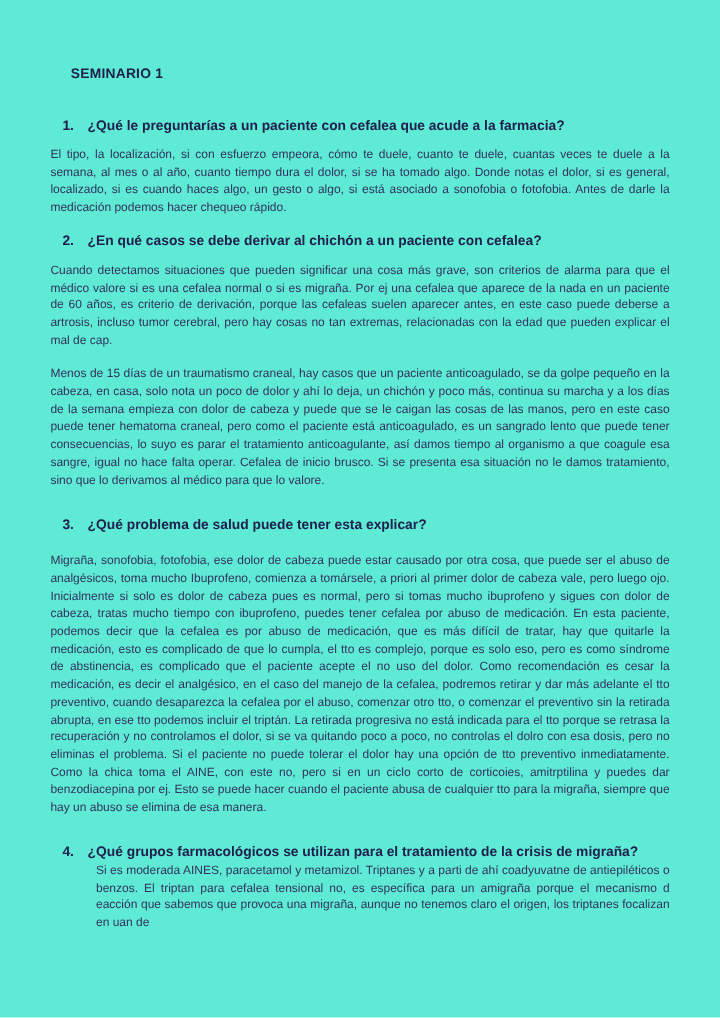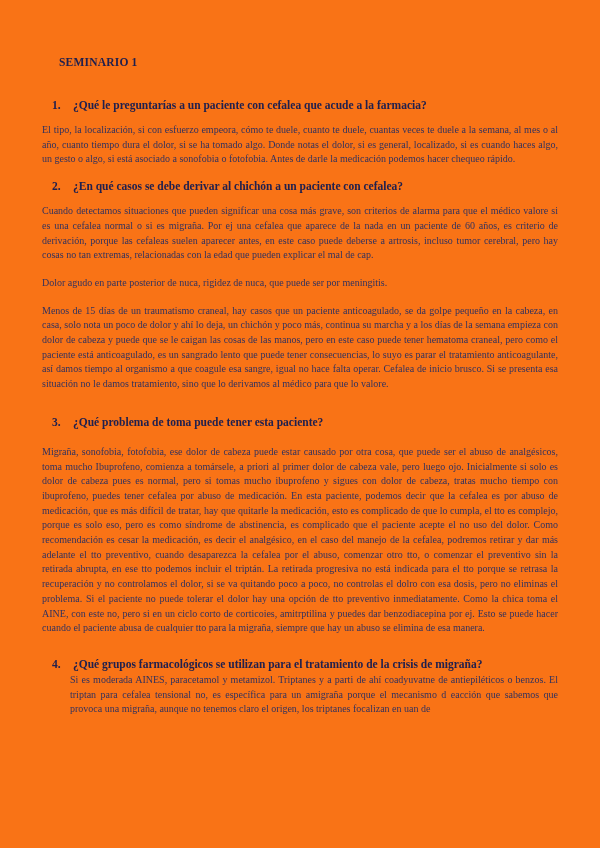--- a/index.html
+++ b/index.html
@@ -5,24 +5,24 @@
   html, body {
     margin: 0;
     padding: 0;
     background: #ffffff;
   }
   .page {
     position: relative;
     width: 600px;
     height: 848px;
     box-sizing: border-box;
-    background: #f97316;
+    background: #5eead4;
     padding: 56px 42px 16px 42px;
     overflow: hidden;
-    font-family: Liberation Serif, serif;
+    font-family: Liberation Sans, sans-serif;
     color: #32325e;
   }
   .doc-title {
     margin: 0 0 0 17px;
     font-size: 11.5px;
     font-weight: bold;
     color: #20204e;
     letter-spacing: 0.2px;
   }
   .q-heading {
@@ -45,21 +45,21 @@
     margin: 0 0 13px 0;
     font-size: 10px;
     line-height: 14.7px;
     text-align: justify;
   }
   .section-1 .q-heading { margin-top: 31px; }
   .section-2 .q-heading { margin-top: 13px; }
   .section-3 .q-heading { margin-top: 24px; margin-bottom: 17px; }
   .section-3 .par-last { margin-bottom: 0; }
   .section-4 .q-heading { margin-top: 22px; margin-bottom: 3px; }
-  .section-4 .body-par { margin-left: 28px; }
+  .section-4 .body-par { margin-left: 38px; }
 </style>
 </head>
 <body>
 
 <div class="page">
 
   <h1 class="doc-title">SEMINARIO 1</h1>
 
   <section class="section-1">
     <div class="q-heading">
@@ -68,28 +68,27 @@
     </div>
     <p class="body-par">El tipo, la localización, si con esfuerzo empeora, cómo te duele, cuanto te duele, cuantas veces te duele a la semana, al mes o al año, cuanto tiempo dura el dolor, si se ha tomado algo. Donde notas el dolor, si es general, localizado, si es cuando haces algo, un gesto o algo, si está asociado a sonofobia o fotofobia. Antes de darle la medicación podemos hacer chequeo rápido.</p>
   </section>
 
   <section class="section-2">
     <div class="q-heading">
       <span class="q-num">2.</span>
       <span class="q-text">¿En qué casos se debe derivar al chichón a un paciente con cefalea?</span>
     </div>
     <p class="body-par">Cuando detectamos situaciones que pueden significar una cosa más grave, son criterios de alarma para que el médico valore si es una cefalea normal o si es migraña. Por ej una cefalea que aparece de la nada en un paciente de 60 años, es criterio de derivación, porque las cefaleas suelen aparecer antes, en este caso puede deberse a artrosis, incluso tumor cerebral, pero hay cosas no tan extremas, relacionadas con la edad que pueden explicar el mal de cap.</p>
-    <p class="body-par">Dolor agudo en parte posterior de nuca, rigidez de nuca, que puede ser por meningitis.</p>
     <p class="body-par">Menos de 15 días de un traumatismo craneal, hay casos que un paciente anticoagulado, se da golpe pequeño en la cabeza, en casa, solo nota un poco de dolor y ahí lo deja, un chichón y poco más, continua su marcha y a los días de la semana empieza con dolor de cabeza y puede que se le caigan las cosas de las manos, pero en este caso puede tener hematoma craneal, pero como el paciente está anticoagulado, es un sangrado lento que puede tener consecuencias, lo suyo es parar el tratamiento anticoagulante, así damos tiempo al organismo a que coagule esa sangre, igual no hace falta operar. Cefalea de inicio brusco. Si se presenta esa situación no le damos tratamiento, sino que lo derivamos al médico para que lo valore.</p>
   </section>
 
   <section class="section-3">
     <div class="q-heading">
       <span class="q-num">3.</span>
-      <span class="q-text">¿Qué problema de toma puede tener esta paciente?</span>
+      <span class="q-text">¿Qué problema de salud puede tener esta explicar?</span>
     </div>
     <p class="body-par">Migraña, sonofobia, fotofobia, ese dolor de cabeza puede estar causado por otra cosa, que puede ser el abuso de analgésicos, toma mucho Ibuprofeno, comienza a tomársele, a priori al primer dolor de cabeza vale, pero luego ojo. Inicialmente si solo es dolor de cabeza pues es normal, pero si tomas mucho ibuprofeno y sigues con dolor de cabeza, tratas mucho tiempo con ibuprofeno, puedes tener cefalea por abuso de medicación. En esta paciente, podemos decir que la cefalea es por abuso de medicación, que es más difícil de tratar, hay que quitarle la medicación, esto es complicado de que lo cumpla, el tto es complejo, porque es solo eso, pero es como síndrome de abstinencia, es complicado que el paciente acepte el no uso del dolor. Como recomendación es cesar la medicación, es decir el analgésico, en el caso del manejo de la cefalea, podremos retirar y dar más adelante el tto preventivo, cuando desaparezca la cefalea por el abuso, comenzar otro tto, o comenzar el preventivo sin la retirada abrupta, en ese tto podemos incluir el triptán. La retirada progresiva no está indicada para el tto porque se retrasa la recuperación y no controlamos el dolor, si se va quitando poco a poco, no controlas el dolro con esa dosis, pero no eliminas el problema. Si el paciente no puede tolerar el dolor hay una opción de tto preventivo inmediatamente. Como la chica toma el AINE, con este no, pero si en un ciclo corto de corticoies, amitrptilina y puedes dar benzodiacepina por ej. Esto se puede hacer cuando el paciente abusa de cualquier tto para la migraña, siempre que hay un abuso se elimina de esa manera.</p>
   </section>
 
   <section class="section-4">
     <div class="q-heading">
       <span class="q-num">4.</span>
       <span class="q-text">¿Qué grupos farmacológicos se utilizan para el tratamiento de la crisis de migraña?</span>
     </div>
     <p class="body-par">Si es moderada AINES, paracetamol y metamizol. Triptanes y a parti de ahí coadyuvatne de antiepiléticos o benzos. El triptan para cefalea tensional no, es específica para un amigraña porque el mecanismo d eacción que sabemos que provoca una migraña, aunque no tenemos claro el origen, los triptanes focalizan en uan de</p>

